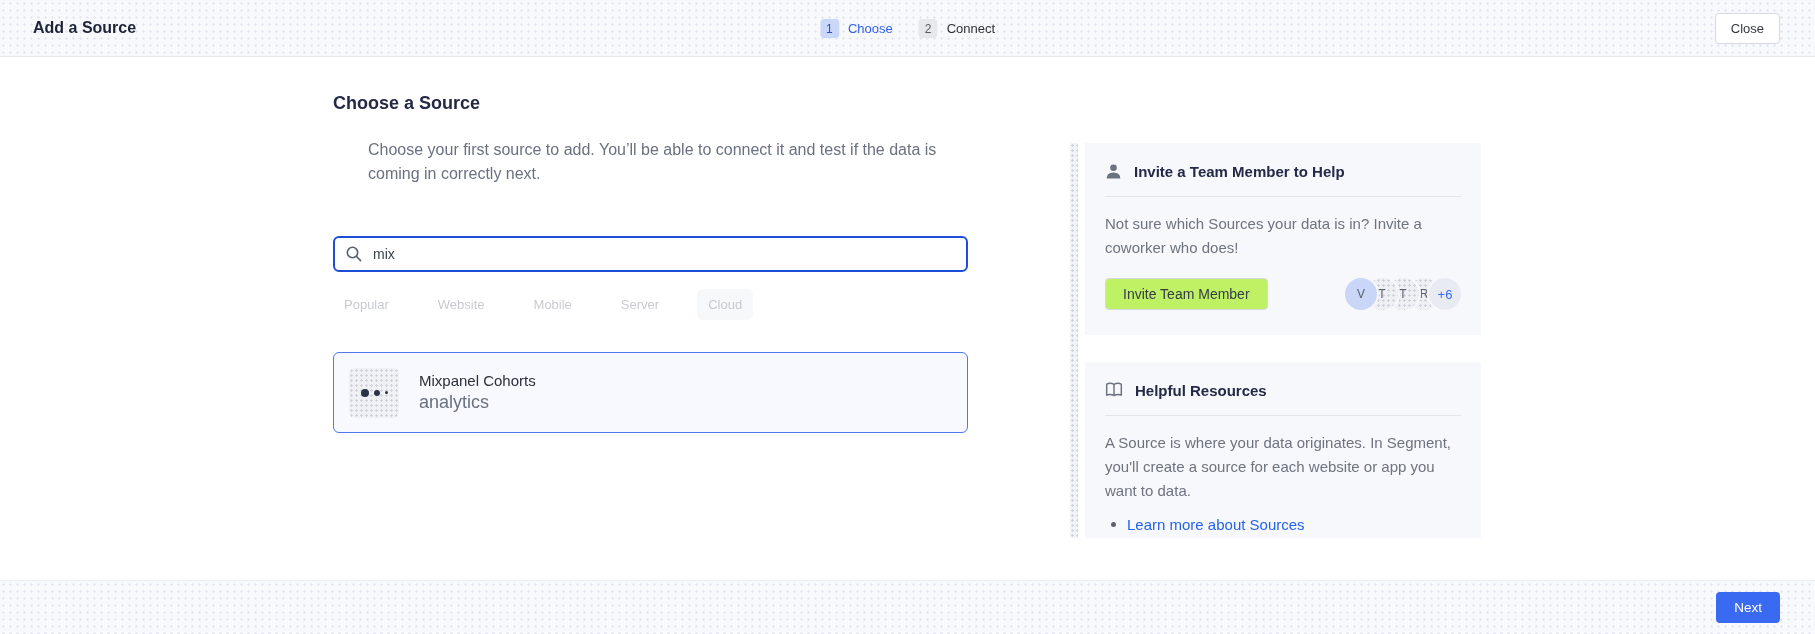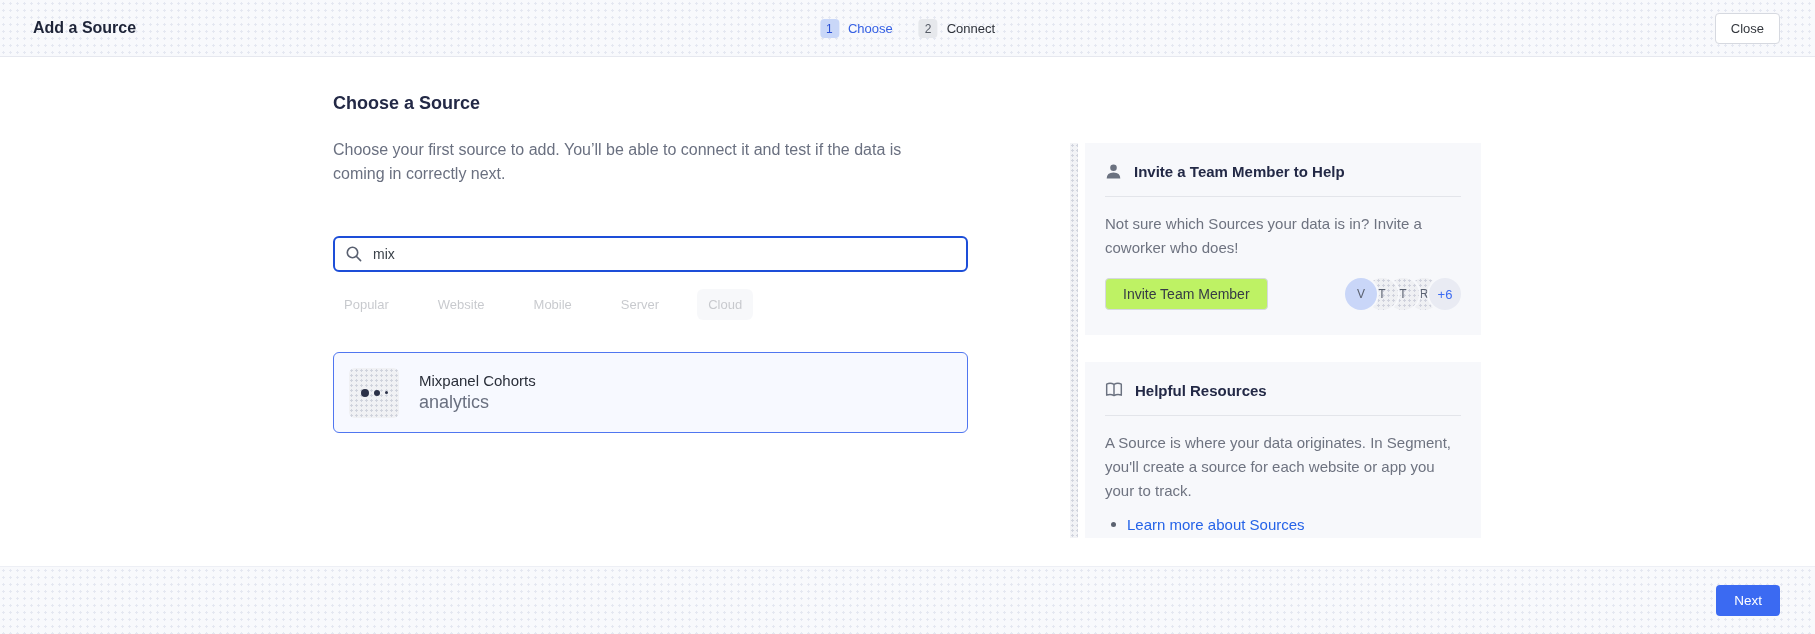--- a/index.html
+++ b/index.html
@@ -41,21 +41,21 @@
     margin-left:auto; margin-right:35px;
     background:#ffffff; border:1px solid #d6d9e0; border-radius:4px;
     padding:7px 15px; font-size:13px; color:#33373d; cursor:pointer;
     font-family:inherit;
   }
 
   
   .main-col { position:absolute; left:333px; top:88px; width:635px; }
   .page-heading { font-size:18px; line-height:30px; font-weight:700; color:#232946; }
   .page-desc { margin-top:20px; font-size:16px; line-height:24px; color:#6a7080; }
-  .page-desc div { white-space:nowrap; }
+  .page-desc div { white-space:nowrap;margin-left:35px; }
 
   .search-wrap { position:relative; margin-top:50px; width:635px; height:36px; }
   .search-input {
     width:100%; height:100%; border:2px solid #1d4ed8; border-radius:6px;
     background:#ffffff; padding:0 12px 0 38px; font-size:14px; color:#3a4149;
     outline:none; font-family:inherit;
   }
   .search-icon { position:absolute; left:12px; top:9px; width:18px; height:18px; }
 
   .cat-tabs {
@@ -116,21 +116,21 @@
   .avatar.a2 { background-color:#eff0f3; z-index:3; }
   .avatar.a3 { background-color:#eff0f3; z-index:2; }
   .avatar.more { background-color:#e9ebf3; color:#3b6af2; font-size:13px; z-index:6; }
 
   .link-row { margin-top:13px; display:flex; align-items:center; gap:11px; }
   .bullet { width:5px; height:5px; border-radius:50%; background:#5b6270; margin-left:6px; }
   .res-link { font-size:15px; color:#2563e8; text-decoration:none; cursor:pointer; }
 
   
   .footer {
-    position:absolute; left:0; right:0; bottom:0; height:68px;
+    position:absolute; left:0; right:0; bottom:0; height:54px;
     background-color:#f8f9fc; border-top:1px solid #edeff5;
     display:flex; align-items:center; justify-content:flex-end;
   }
   .next-btn {
     margin-right:35px; background:#3b6af2; color:#ffffff; border:none;
     border-radius:4px; padding:8px 18px; font-size:13.5px; cursor:pointer;
     font-family:inherit;
   }
 
   .icon-svg { display:block; }
@@ -224,21 +224,21 @@
     <svg class="icon-svg" width="18" height="18" viewBox="0 0 16 16">
       <path d="M1.5 2.8 C3.6 1.8 6 1.9 8 3.1 C10 1.9 12.4 1.8 14.5 2.8 L14.5 12.6 C12.4 11.7 10 11.8 8 13 C6 11.8 3.6 11.7 1.5 12.6 Z" fill="none" stroke="#6b7280" stroke-width="1.3" stroke-linejoin="round"></path>
       <line x1="8" y1="3.1" x2="8" y2="13" stroke="#6b7280" stroke-width="1.3"></line>
     </svg>
     <span class="panel-title">Helpful Resources</span>
   </div>
   <hr class="panel-divider">
   <div class="panel-body">
     <div>A Source is where your data originates. In Segment,</div>
     <div>you'll create a source for each website or app you</div>
-    <div>your to track.</div>
+    <div>want to data.</div>
   </div>
   <div class="link-row">
     <span class="bullet"></span>
     <a class="res-link">Learn more about Sources</a>
   </div>
 </div>
 
 <div class="footer dots">
   <button class="next-btn">Next</button>
 </div>

